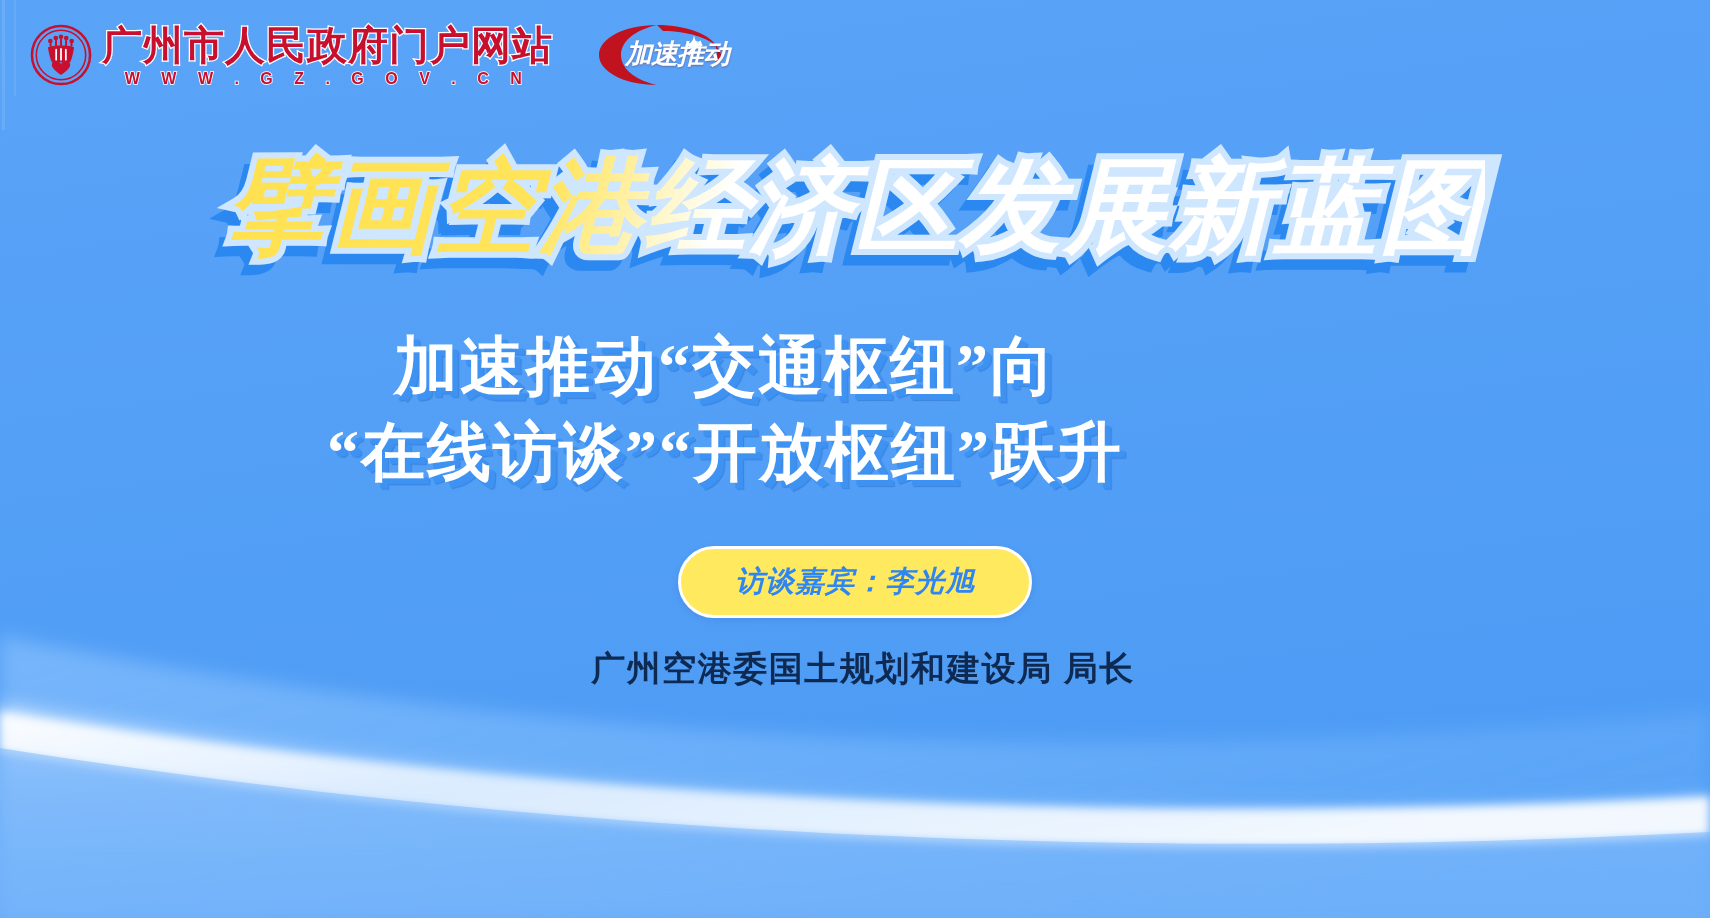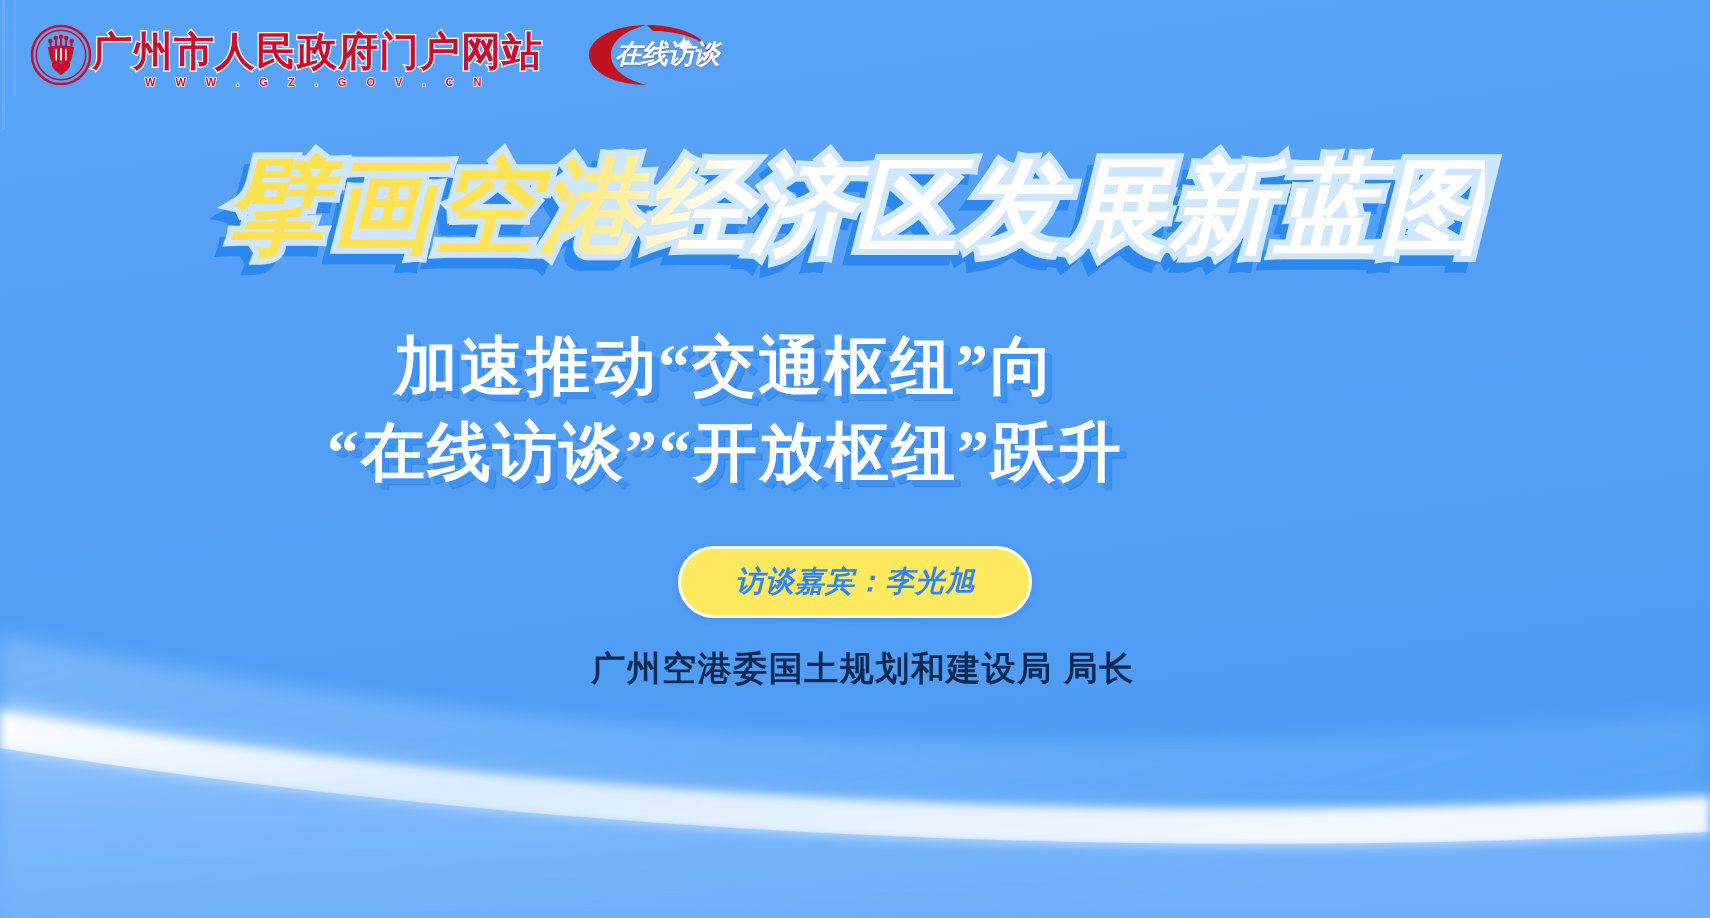--- a/index.html
+++ b/index.html
@@ -19,38 +19,38 @@
     background:linear-gradient(175deg,#52a0f8 0%,#4d9bf5 45%,#4e9bf6 100%);
   }
   #bg-waves { position:absolute; inset:0; width:100%; height:100%; }
 
   
   #header {
     position:absolute; left:30px; top:22px;
     display:flex; align-items:center; gap:26px;
     z-index:40;
   }
-  .gov-logo { display:flex; align-items:flex-end; }
+  .gov-logo { display:flex; align-items:flex-end; gap:10px; }
   .emblem { width:62px; height:62px; flex:0 0 62px; }
   .gov-text-wrap { display:flex; flex-direction:column; align-items:center; margin-bottom:-2px; }
   .gov-title {
     font-family:"Liberation Serif", serif;
     font-weight:bold;
     font-size:40px;
     line-height:44px;
     letter-spacing:1px;
     color:#c8102e;
     -webkit-text-stroke:2.5px #ffffff;
     paint-order:stroke fill;
     white-space:nowrap;
   }
   .gov-url {
     font-family:"Liberation Sans", sans-serif;
     font-weight:bold;
-    font-size:11px;
+    font-size:16px;
     letter-spacing:8.5px;
     color:#c8102e;
     -webkit-text-stroke:1.6px #ffffff;
     paint-order:stroke fill;
     margin-top:2px;
     white-space:nowrap;
   }
   .interview-logo { position:relative; width:130px; height:66px; margin-left:16px; }
   .interview-logo svg { position:absolute; left:0; top:0; }
   .interview-text {
@@ -232,21 +232,21 @@
     </div>
 
     <div class="interview-logo">
       <svg width="130" height="66" viewBox="0 0 130 66" xmlns="http://www.w3.org/2000/svg">
         <path d="M62,3 C28,3 4,17 4,33 C4,49 28,63 62,63
                  C44,59 26,49 26,33 C26,17 44,7 62,3 Z" fill="#c1121f"></path>
         <path d="M62,3 C92,3 116,13 122,25 C114,16 92,9 68,9" fill="#c1121f"></path>
         <path d="M120,22 C124,27 126,31 126,33 C126,37 123,41 118,45
                  C121,40 122,36 122,33 C122,29 121,25 120,22 Z" fill="#c1121f"></path>
       </svg>
-      <span class="interview-text">在线访谈</span>
+      <span class="interview-text">加速推动</span>
       <svg style="position:absolute;left:88px;top:12px" width="22" height="22" viewBox="0 0 22 22" xmlns="http://www.w3.org/2000/svg">
         <path d="M11,1 C11.8,7 13.6,9.4 20,11 C13.6,12.6 11.8,15 11,21
                  C10.2,15 8.4,12.6 2,11 C8.4,9.4 10.2,7 11,1 Z" fill="#ffffff"></path>
       </svg>
     </div>
   </div>
 
   <div id="title-block">
     <div class="main-title">
       <span class="mt-shadow">擘画空港经济区发展新蓝图</span>

